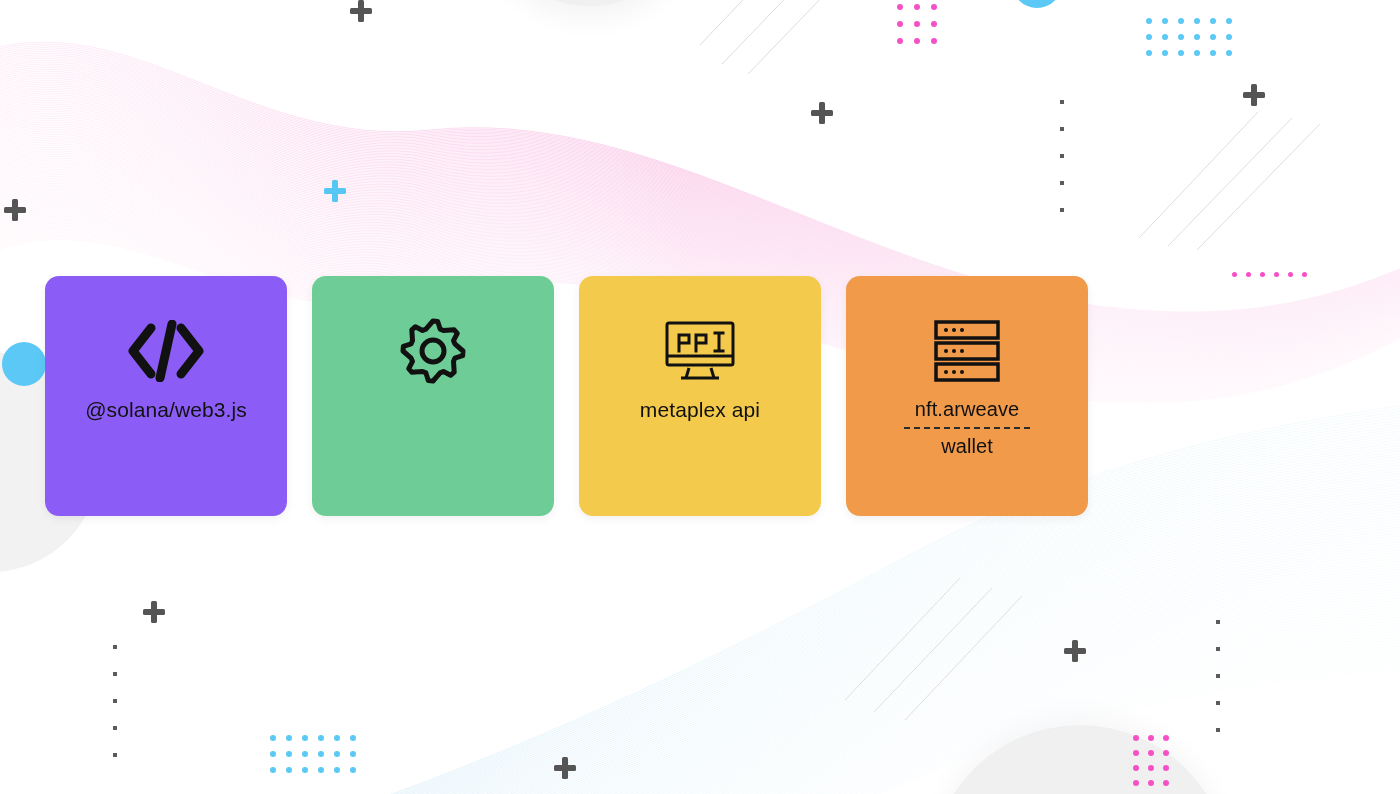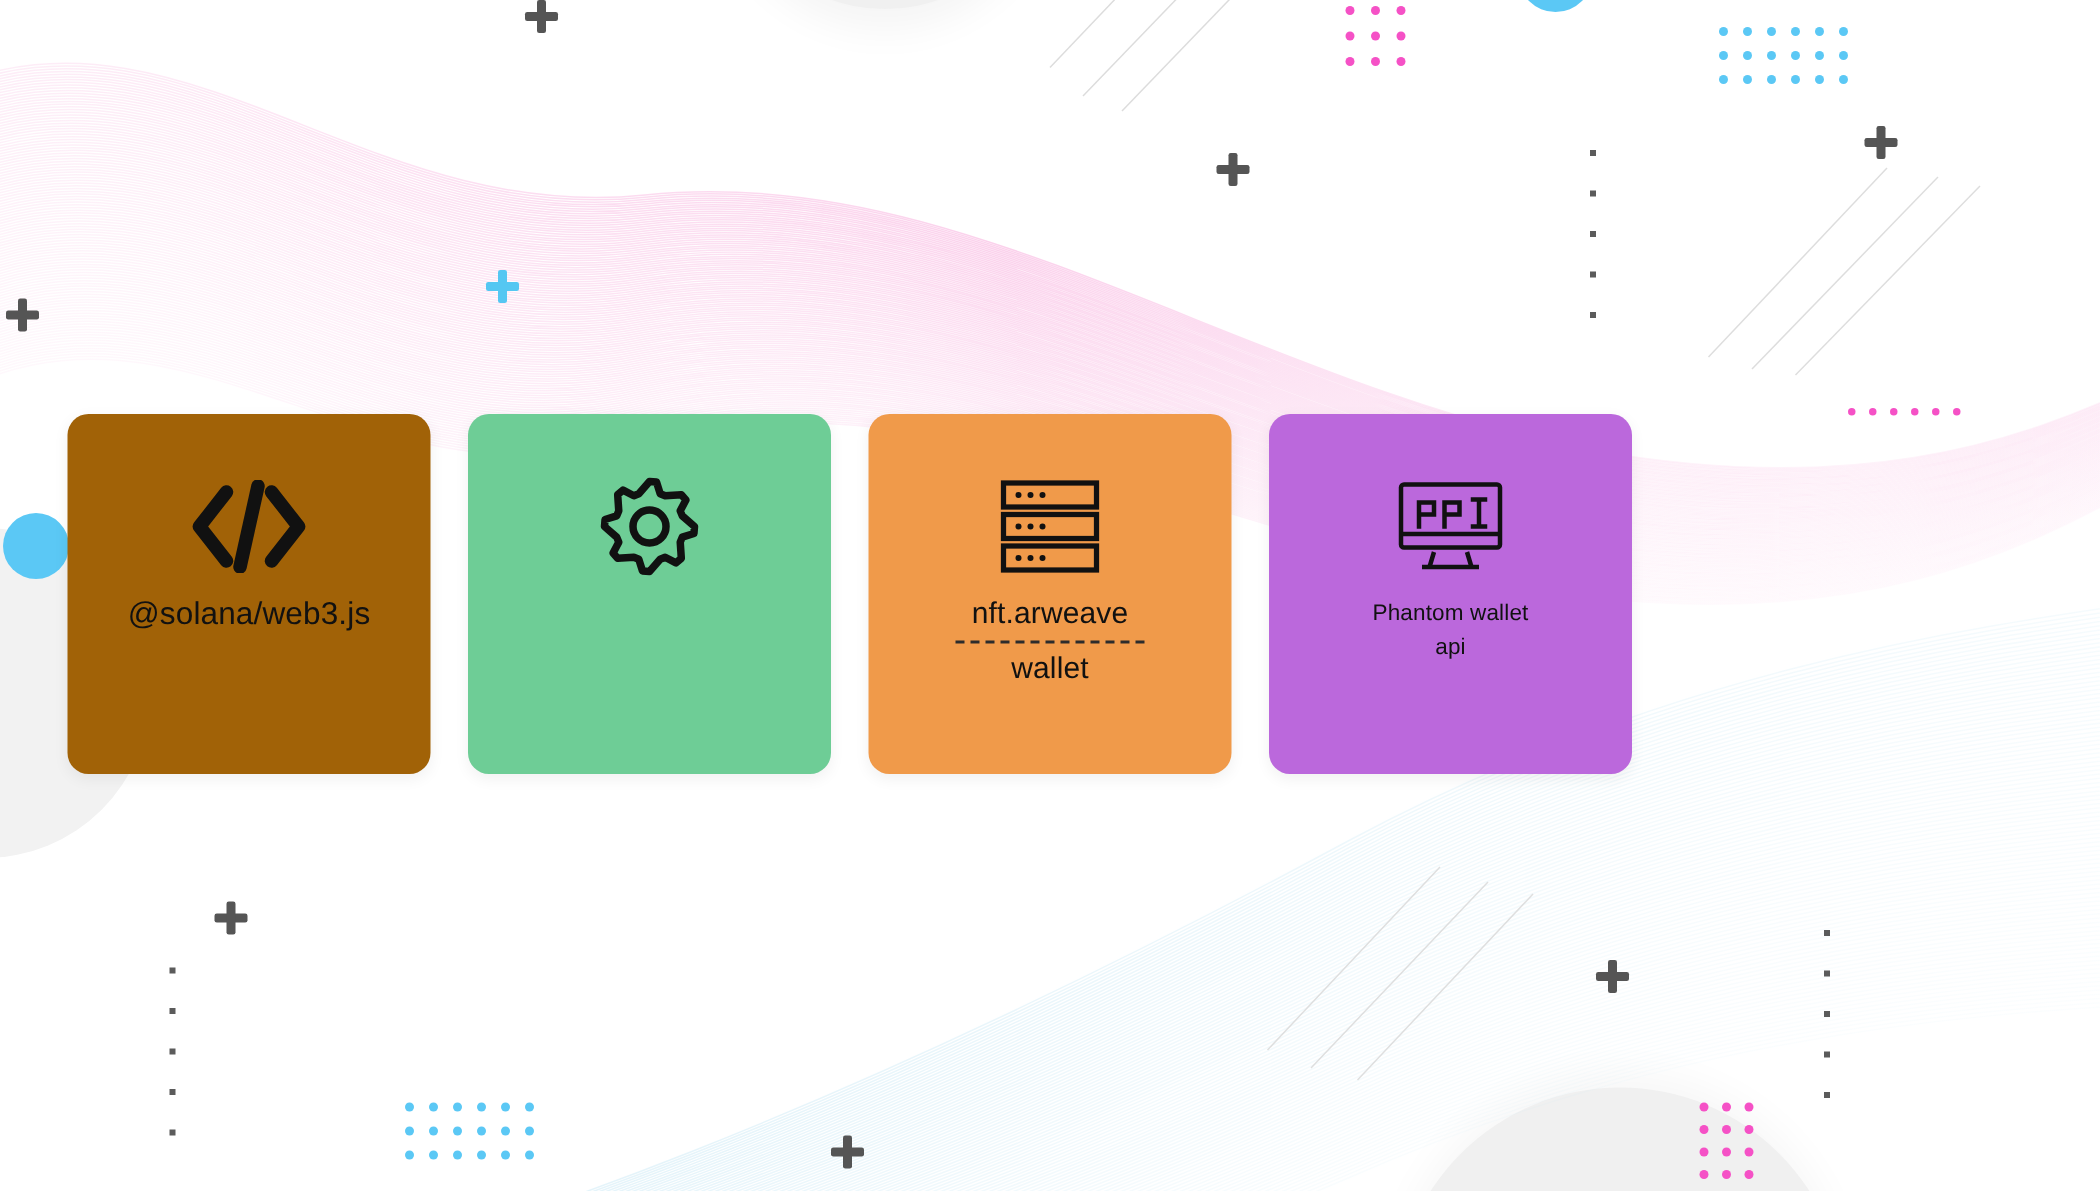--- a/index.html
+++ b/index.html
@@ -1033,37 +1033,53 @@
           <span style="margin-bottom:23px"></span>
           <span style="margin-bottom:23px"></span>
           <span style="margin-bottom:23px"></span>
           <span style="margin-bottom:23px"></span>
           <span style="margin-bottom:23px"></span>
         </div>
       </div>
   </div>
 
   <div class="cards" id="cards">
-      <div class="card" style="background:#a16207">
+      <div class="card" style="background:#8b5cf6">
               <div class="icon-wrap">
                 <svg width="78" height="62" viewBox="0 0 78 62">
       <path d="M24 8 L6 31 L24 54" stroke="#111" fill="none" stroke-width="9" stroke-linecap="round" stroke-linejoin="round"></path>
       <path d="M54 8 L72 31 L54 54" stroke="#111" fill="none" stroke-width="9" stroke-linecap="round" stroke-linejoin="round"></path>
       <path d="M45 4 L33 58" stroke="#111" fill="none" stroke-width="9" stroke-linecap="round"></path>
     </svg>
               </div>
               <div class="card-label">@solana/web3.js</div>
             </div>
       <div class="card" style="background:#6ECD96">
               <div class="icon-wrap">
                 <svg width="68" height="68" viewBox="0 0 68 68">
       <path d="M 34.00 4.00 L 38.69 4.37 L 41.11 12.13 L 44.44 13.51 L 55.21 12.79L 55.21 12.79 L 58.27 16.37 L 54.49 23.56 L 55.87 26.89 L 64.00 34.00L 64.00 34.00 L 63.63 38.69 L 55.87 41.11 L 54.49 44.44 L 55.21 55.21L 55.21 55.21 L 51.63 58.27 L 44.44 54.49 L 41.11 55.87 L 34.00 64.00L 34.00 64.00 L 29.31 63.63 L 26.89 55.87 L 23.56 54.49 L 12.79 55.21L 12.79 55.21 L 9.73 51.63 L 13.51 44.44 L 12.13 41.11 L 4.00 34.00L 4.00 34.00 L 4.37 29.31 L 12.13 26.89 L 13.51 23.56 L 12.79 12.79L 12.79 12.79 L 16.37 9.73 L 23.56 13.51 L 26.89 12.13 L 34.00 4.00 Z" stroke="#111" fill="none" stroke-width="5" stroke-linecap="round" stroke-linejoin="round"></path>
       <circle cx="34" cy="34" r="11" stroke="#111" fill="none" stroke-width="5" stroke-linecap="round" stroke-linejoin="round"></circle>
     </svg>
               </div>
+            </div>
+      <div class="card" style="background:#F3CA4C">
+              <div class="icon-wrap">
+                <svg width="76" height="62" viewBox="0 0 76 62">
+      <rect x="5" y="3" width="66" height="42" rx="2" stroke="#111" fill="none" stroke-width="3"></rect>
+      <line x1="5" y1="36" x2="71" y2="36" stroke="#111" stroke-width="3"></line>
+      <path d="M27 48 L24 58 M49 48 L52 58" stroke="#111" stroke-width="3"></path>
+      <line x1="19" y1="58" x2="57" y2="58" stroke="#111" stroke-width="3"></line>
+      <g stroke="#111" stroke-width="3" fill="none" stroke-linecap="square">
+        <path d="M17 31 L17 15 L27 15 L27 23 L17 23"></path>
+        <path d="M34 31 L34 15 L44 15 L44 23 L34 23"></path>
+        <path d="M53 13 L61 13 M57 13 L57 31 M53 31 L61 31"></path>
+      </g>
+    </svg>
+              </div>
+              <div class="card-label">metaplex api</div>
             </div>
       <div class="card" style="background:#F09A4A">
               <div class="icon-wrap">
                 <svg width="68" height="66" viewBox="0 0 68 66">
             <rect x="3" y="4" width="62" height="16" stroke="#111" fill="none" stroke-width="3.5"></rect>
             <circle cx="13" cy="12" r="2" fill="#111"></circle>
                <circle cx="21" cy="12" r="2" fill="#111"></circle>
                <circle cx="29" cy="12" r="2" fill="#111"></circle>
             <rect x="3" y="25" width="62" height="16" stroke="#111" fill="none" stroke-width="3.5"></rect>
             <circle cx="13" cy="33" r="2" fill="#111"></circle>
@@ -1072,32 +1088,15 @@
             <rect x="3" y="46" width="62" height="16" stroke="#111" fill="none" stroke-width="3.5"></rect>
             <circle cx="13" cy="54" r="2" fill="#111"></circle>
                <circle cx="21" cy="54" r="2" fill="#111"></circle>
                <circle cx="29" cy="54" r="2" fill="#111"></circle>
           </svg>
               </div>
               <div class="card-label stacked">nft.arweave</div>
         <div class="dashed-rule"></div>
         <div class="card-label stacked">wallet</div>
             </div>
-      <div class="card" style="background:#BB68DC">
-              <div class="icon-wrap">
-                <svg width="76" height="62" viewBox="0 0 76 62">
-      <rect x="5" y="3" width="66" height="42" rx="2" stroke="#111" fill="none" stroke-width="3"></rect>
-      <line x1="5" y1="36" x2="71" y2="36" stroke="#111" stroke-width="3"></line>
-      <path d="M27 48 L24 58 M49 48 L52 58" stroke="#111" stroke-width="3"></path>
-      <line x1="19" y1="58" x2="57" y2="58" stroke="#111" stroke-width="3"></line>
-      <g stroke="#111" stroke-width="3" fill="none" stroke-linecap="square">
-        <path d="M17 31 L17 15 L27 15 L27 23 L17 23"></path>
-        <path d="M34 31 L34 15 L44 15 L44 23 L34 23"></path>
-        <path d="M53 13 L61 13 M57 13 L57 31 M53 31 L61 31"></path>
-      </g>
-    </svg>
-              </div>
-              <div class="card-label small">Phantom wallet</div>
-        <div class="card-label small">api</div>
-            </div>
     </div>
 
 </div>
 
 </body></html>

